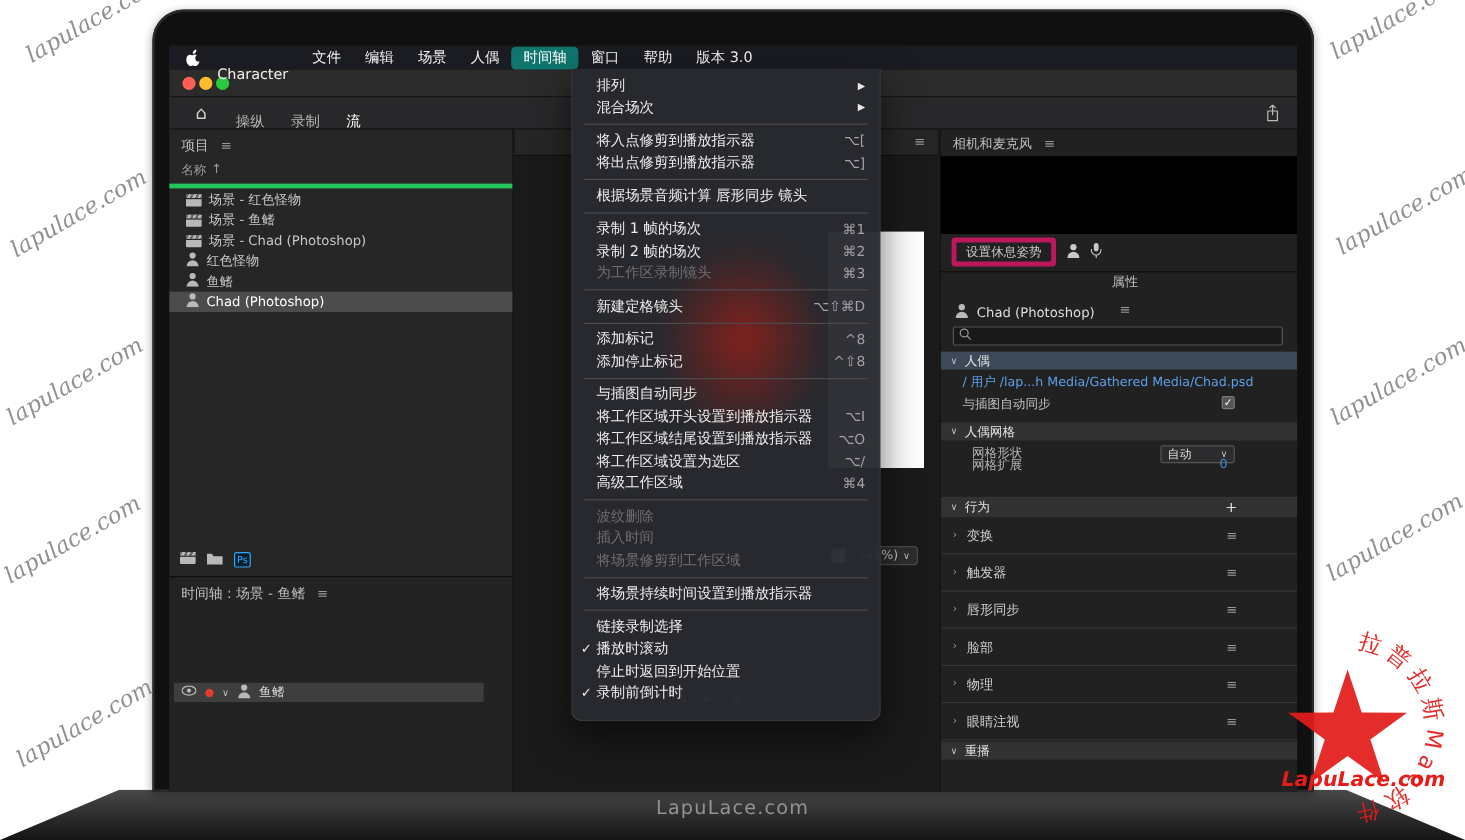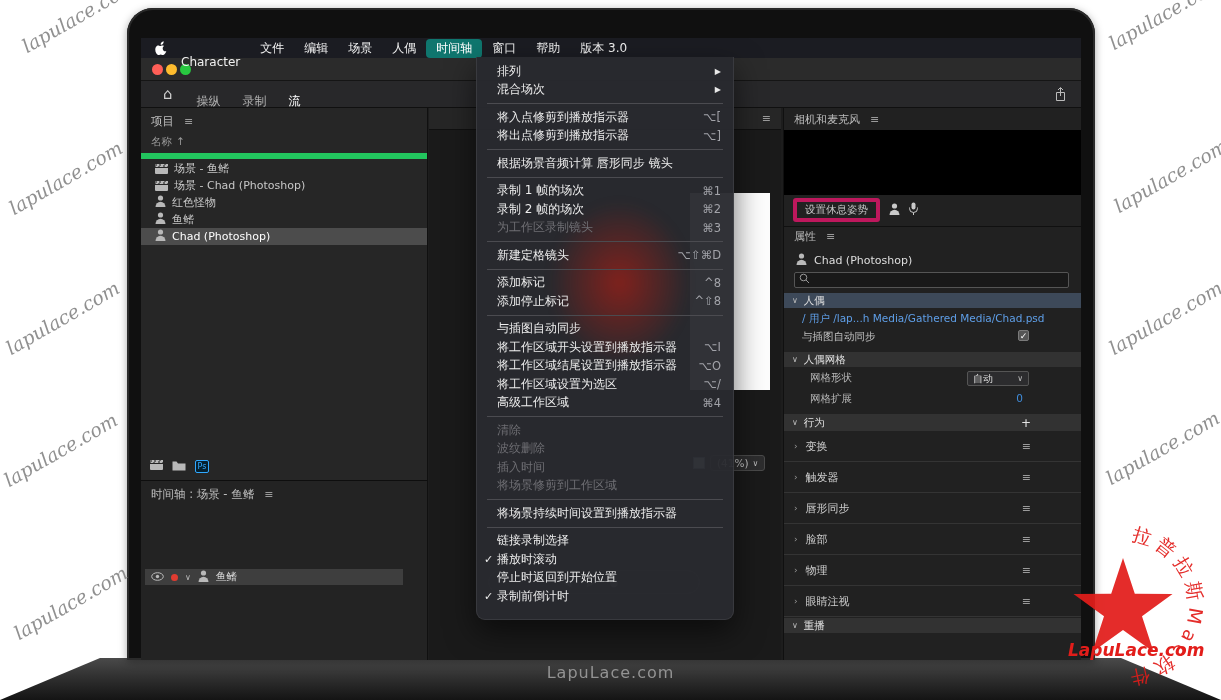--- a/index.html
+++ b/index.html
@@ -58,21 +58,21 @@
   .tab { padding:21px 2px 4px; }
   .tab.active { color:#fff; border-bottom:2px solid #d4d4d4; }
   .share-icon { position:absolute; right:14px; top:6px; }
 
   .content { position:absolute; left:0; top:70px; right:0; bottom:0; background:#1d1d1d; }
 
   
   .project-panel { position:absolute; left:0; top:0; width:287px; height:372px; background:#262626; border-right:1px solid #101010; }
   .panel-header { display:flex; align-items:center; gap:10px; padding:6px 10px 4px; color:#bdbdbd; font-size:11.5px; }
   .hamb { color:#9a9a9a; font-size:11px; }
-  .name-row { display:flex; gap:4px; padding:2px 10px 4px; color:#9a9a9a; border-bottom:6px solid #22c55e; font-size:10.5px; }
+  .name-row { display:flex; gap:4px; padding:2px 10px 4px; color:#9a9a9a; border-bottom:4px solid #22c55e; font-size:10.5px; }
   .p-rows { margin-top:1px; }
   .p-row { height:17px; display:flex; align-items:center; gap:6px; padding-left:14px; color:#c7c7c7; font-size:11px; white-space:nowrap; }
   .p-row.selected { background:#4c4c4c; color:#fff; }
   .project-footer { position:absolute; left:0; bottom:2px; display:flex; gap:9px; align-items:flex-start; padding-left:9px; height:18px; }
   .ps-badge { width:14px; height:13px; background:#06202e; border:1px solid #31a8ff; border-radius:2px; color:#31a8ff; font-size:8px; display:flex; align-items:center; justify-content:center; }
   .icon-scene { width:13px; height:10px; background:#b9b9b9; position:relative; border-radius:1px; flex:0 0 auto; }
   .icon-scene::before { content:""; position:absolute; top:0; left:0; right:0; height:3px;
      background:repeating-linear-gradient(115deg,#676767 0 2px,#b9b9b9 2px 4px); border-bottom:1px solid #262626; }
 
   
@@ -90,34 +90,34 @@
   .track-row { position:absolute; left:4px; top:88px; width:258px; height:16px; background:#3e3e3e; display:flex; align-items:center; gap:7px; padding-left:6px; font-size:10.5px; color:#ddd; }
   .rec-dot { width:7px; height:7px; border-radius:50%; background:#e03c31; }
   .chev { color:#bdbdbd; font-size:8px; }
 
   
   .right-panel { position:absolute; left:642px; right:0; top:0; bottom:0; background:#212121; border-left:1px solid #101010; font-size:11px; }
   .rp-header { position:absolute; left:0; top:0; right:0; height:22px; display:flex; align-items:center; gap:10px; padding-left:10px; color:#bdbdbd; }
   .camera-view { position:absolute; left:0; right:0; top:22px; height:65px; background:#000; }
   .rest-row { position:absolute; left:0; top:92px; right:0; height:20px; display:flex; align-items:center; gap:9px; padding-left:9px; }
   .rest-btn { border:4px solid #be185d; border-radius:3px; padding:1px 8px; color:#cacaca; font-size:10.5px; background:transparent; }
-  .props-header { position:absolute; left:0; top:118px; right:0; height:20px; display:flex; align-items:center; gap:10px; padding-left:10px; color:#bdbdbd; border-top:1px solid #101010; }
+  .props-header { position:absolute; left:0; top:118px; right:0; height:20px; display:flex; align-items:center; gap:10px; padding-left:10px; color:#bdbdbd; border-top:1px solid #101010;flex-direction:column; }
   .puppet-row { position:absolute; left:0; top:143px; right:0; height:18px; display:flex; align-items:center; gap:7px; padding-left:12px; color:#dedede; }
   .search-row { position:absolute; left:10px; right:12px; top:164px; height:16px; background:#191919; border:1px solid #555; border-radius:2px; display:flex; align-items:center; padding-left:4px; }
   .sec { position:absolute; left:0; right:0; height:15px; background:#323232; display:flex; align-items:center; gap:6px; padding-left:8px; color:#e3e3e3; font-size:10.5px; }
   .sec .chev { font-size:8px; }
   .sec-puppet { top:185px; background:#3d4959; }
   .path-row { position:absolute; left:18px; right:6px; top:204px; height:15px; color:#5f9fe8; font-size:10.5px; white-space:nowrap; overflow:hidden; }
   .sync-row { position:absolute; left:18px; right:0; top:222px; height:15px; color:#c0c0c0; font-size:10.5px; }
   .checkbox { position:absolute; right:52px; top:0; width:11px; height:11px; background:#555; border:1px solid #7a7a7a; border-radius:2px; color:#fff; font-size:9px; line-height:10px; text-align:center; }
   .sec-mesh { top:244px; }
   .shape-row { position:absolute; left:26px; right:0; top:263px; height:18px; color:#b5b5b5; font-size:10.5px; }
   .dropdown { position:absolute; right:52px; top:0; width:62px; height:15px; background:#2c2c2e; border:1px solid #555; border-radius:2px;
      display:flex; align-items:center; justify-content:space-between; padding:0 5px; color:#ddd; font-size:10px; }
-  .expand-row { position:absolute; left:26px; right:0; top:284px; height:16px; color:#b5b5b5; font-size:10.5px; }
+  .expand-row { position:absolute; left:26px; right:0; top:273px; height:16px; color:#b5b5b5; font-size:10.5px; }
   .blue-val { position:absolute; right:58px; top:0; color:#3f8cdb; }
   .sec-behavior { top:306px; height:17px; }
   .plus { position:absolute; right:50px; color:#e3e3e3; font-size:12px; }
   .behavior-rows { position:absolute; left:0; right:0; top:323px; }
   .b-row { height:31px; border-bottom:1px solid #343434; display:flex; align-items:center; gap:8px; padding-left:10px; color:#cdcdcd; position:relative; }
   .b-row .hamb { position:absolute; right:50px; }
   .b-row .chev { font-size:9px; color:#9a9a9a; }
   .sec-replay { top:510px; }
 
   
@@ -214,20 +214,24 @@
           <span>项目</span>
           <span class="hamb">≡</span>
         </div>
         <div class="name-row">
           <span>名称</span>
           <span>↑</span>
         </div>
         <div class="p-rows" id="project-rows">
             <div class="p-row">
               <span class="icon-scene"></span>
+              <span>场景 - 红色怪物</span>
+            </div>
+            <div class="p-row">
+              <span class="icon-scene"></span>
               <span>场景 - 鱼鳍</span>
             </div>
             <div class="p-row">
               <span class="icon-scene"></span>
               <span>场景 - Chad (Photoshop)</span>
             </div>
             <div class="p-row">
               <span><svg width="11" height="12" viewBox="0 0 11 12">
                   <circle cx="5.5" cy="3" r="2.6" fill="#b9b9b9"></circle>
                   <path d="M0.5 12a5 5.2 0 0 1 10 0z" fill="#b9b9b9"></path>
@@ -530,27 +534,20 @@
             <span class="shortcut">⌥/</span>
           </div>
           <div class="menu-item">
             <span class="mi-left">
               <span class="mi-check"></span>
               <span>高级工作区域</span>
             </span>
             <span class="shortcut">⌘4</span>
           </div>
           <div class="menu-sep"></div>
-          <div class="menu-item disabled">
-            <span class="mi-left">
-              <span class="mi-check"></span>
-              <span>清除</span>
-            </span>
-            <span></span>
-          </div>
           <div class="menu-item disabled">
             <span class="mi-left">
               <span class="mi-check"></span>
               <span>波纹删除</span>
             </span>
             <span></span>
           </div>
           <div class="menu-item disabled">
             <span class="mi-left">
               <span class="mi-check"></span>

